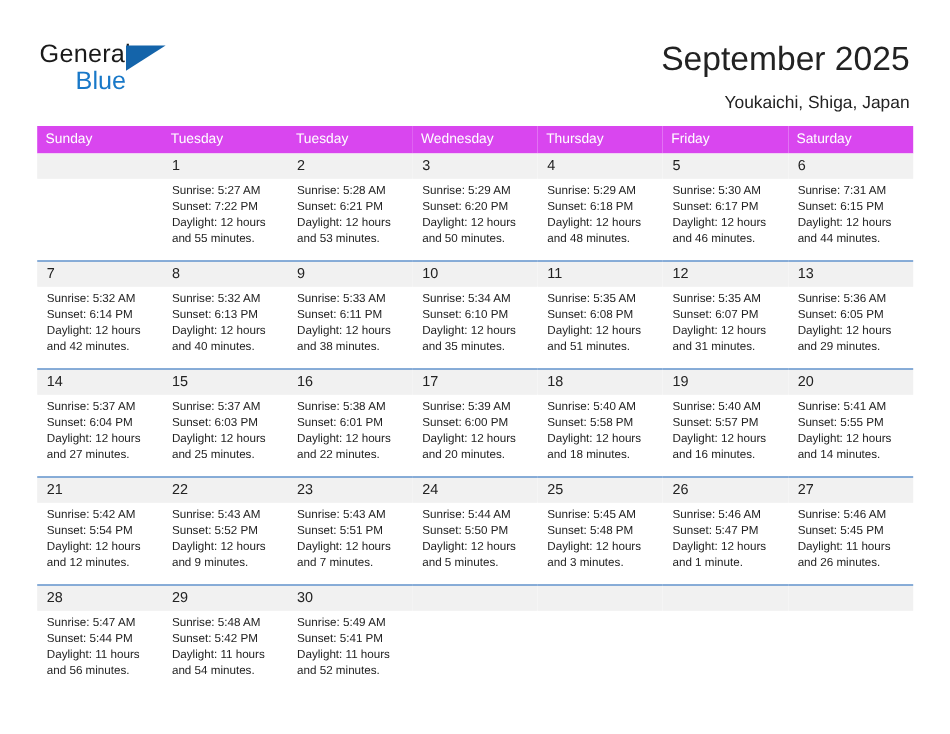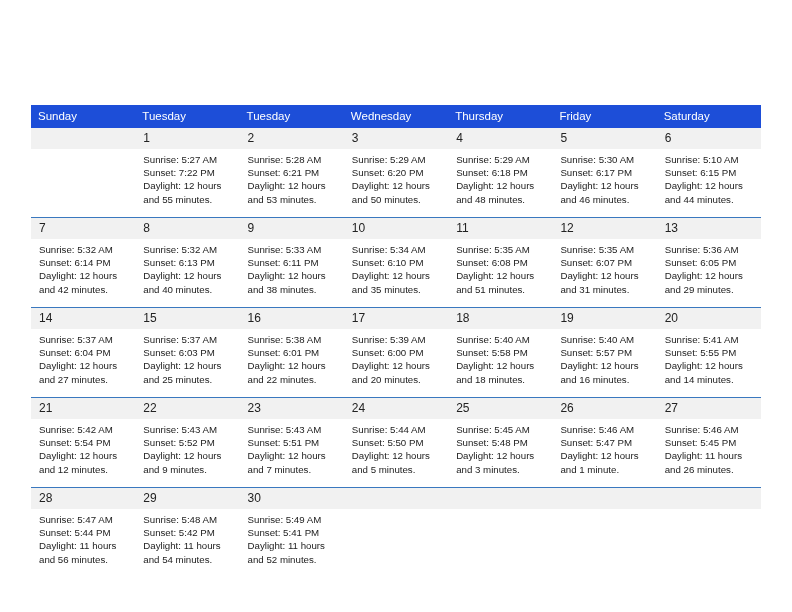--- a/index.html
+++ b/index.html
@@ -89,21 +89,21 @@
     left: 31px;
     top: 105px;
     width: 730px;
   }
   table.cal {
     width: 730px;
     border-collapse: collapse;
     table-layout: fixed;
   }
   table.cal th {
-    background: #1d4ed8;
+    background: #d946ef;
     color: #ffffff;
     font-size: 11.5px;
     font-weight: normal;
     text-align: left;
     padding: 5px 0 6px 7px;
     height: 12px;
     border: none;
   }
   td.daycell {
     width: 104.28px;
@@ -136,20 +136,29 @@
   }
   .dayinfo div {
     white-space: nowrap;
   }
 </style>
 </head>
 <body>
 
 <div class="page">
 
+  <div class="header">
+    <div class="logo">
+      <span class="logo-general">General</span>
+      <span class="logo-tri"></span>
+      <span class="logo-blue">Blue</span>
+    </div>
+    <div class="title">September 2025</div>
+    <div class="subtitle">Youkaichi, Shiga, Japan</div>
+  </div>
 
   <div class="calendar">
     <table class="cal">
       <thead>
         <tr id="weekday-row">
             <th>Sunday</th>
             <th>Tuesday</th>
             <th>Tuesday</th>
             <th>Wednesday</th>
             <th>Thursday</th>
@@ -203,21 +212,21 @@
               <div class="dayinfo">
                 <div>Sunrise: 5:30 AM</div>
                 <div>Sunset: 6:17 PM</div>
                 <div>Daylight: 12 hours</div>
                 <div>and 46 minutes.</div>
               </div>
             </td>
             <td class="daycell week1">
               <div class="daynum">6</div>
               <div class="dayinfo">
-                <div>Sunrise: 5:10 AM</div>
+                <div>Sunrise: 7:31 AM</div>
                 <div>Sunset: 6:15 PM</div>
                 <div>Daylight: 12 hours</div>
                 <div>and 44 minutes.</div>
               </div>
             </td>
           </tr>
           <tr>
             <td class="daycell">
               <div class="daynum">7</div>
               <div class="dayinfo">

